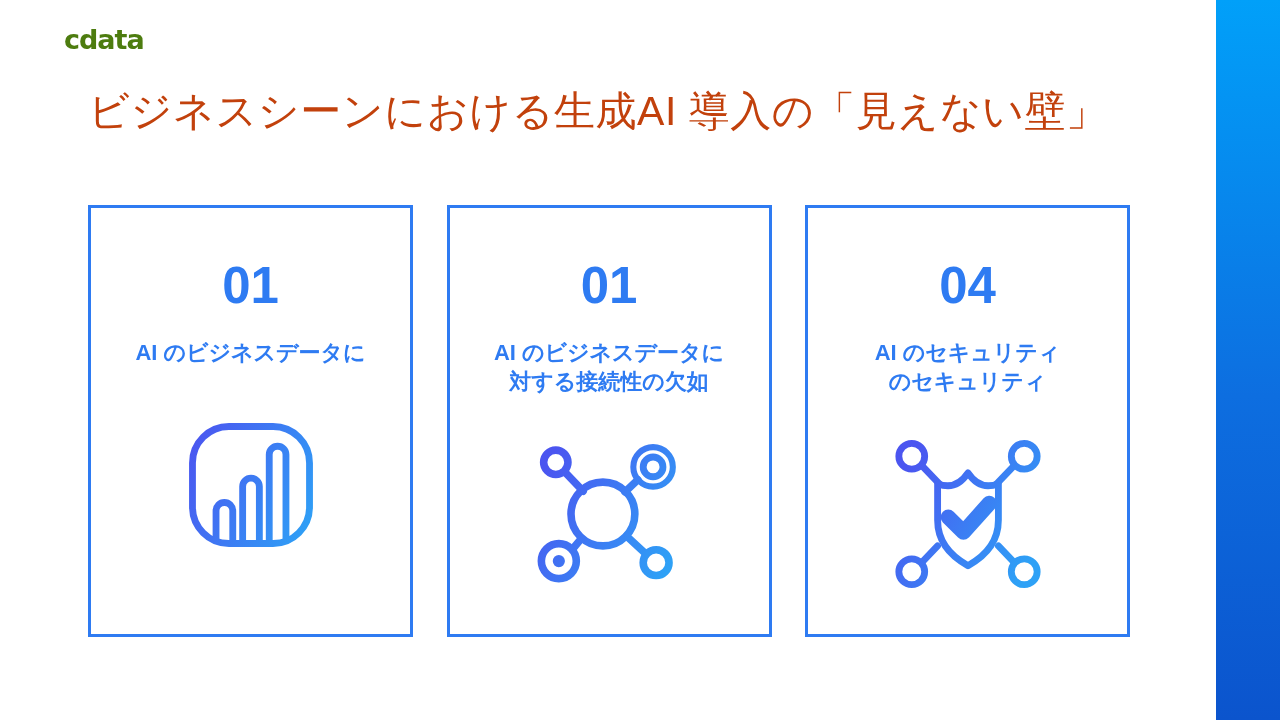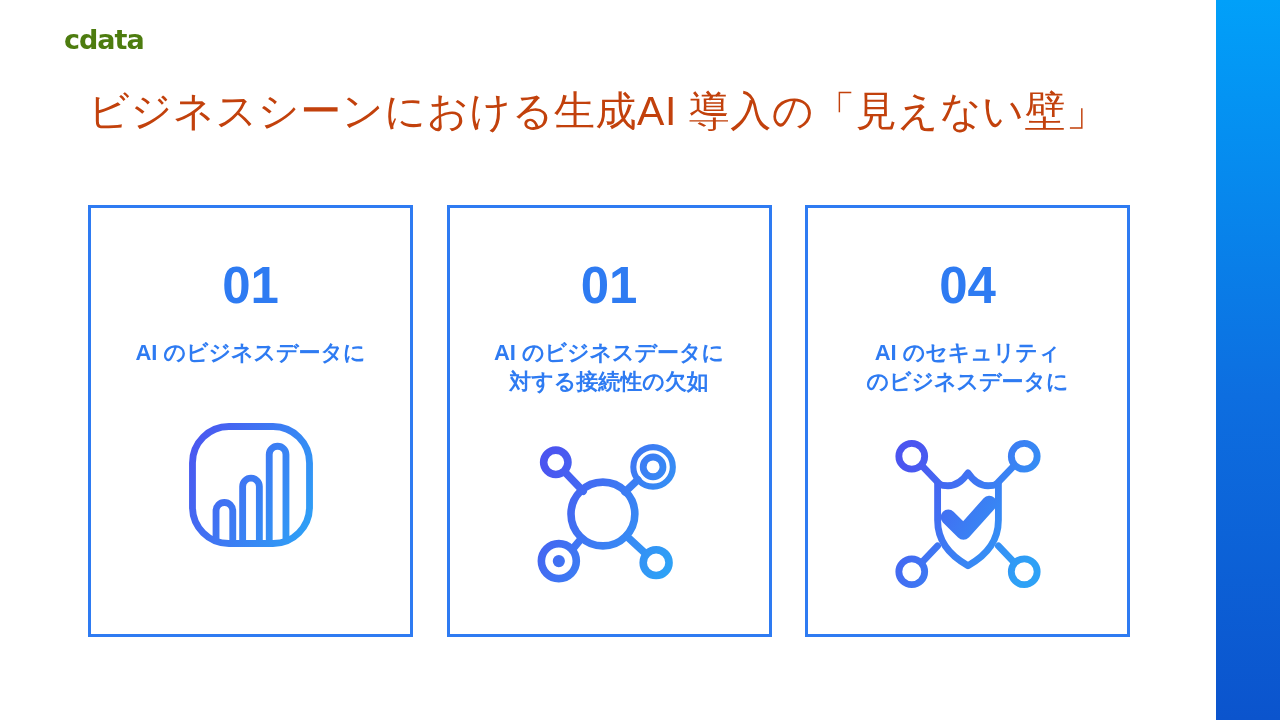--- a/index.html
+++ b/index.html
@@ -130,21 +130,21 @@
           </g>
           <circle cx="17" cy="81" r="4" fill="url(#grad2)"></circle>
         </svg>
       </div>
     </div>
 
     <div class="card">
       <div class="card-number">04</div>
       <div class="card-text">
         <span>AI のセキュリティ</span><br>
-        <span>のビジネスデータに</span>
+        <span>のセキュリティ</span>
       </div>
       <div class="card-icon">
         <svg viewBox="0 0 100 100" fill="none">
           <defs>
             <linearGradient id="grad3" gradientUnits="userSpaceOnUse" x1="5" y1="25" x2="95" y2="75">
               <stop offset="0" stop-color="#4B55F0"></stop>
               <stop offset="1" stop-color="#2EA1F6"></stop>
             </linearGradient>
           </defs>
           <g stroke="url(#grad3)" stroke-width="4.5" stroke-linecap="round" stroke-linejoin="round">

